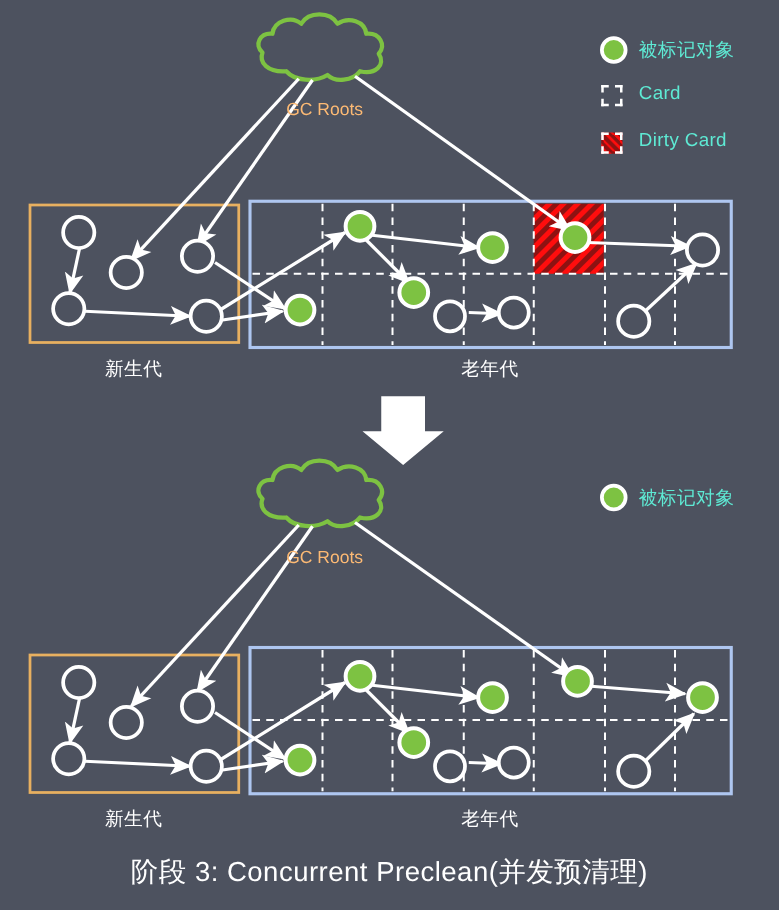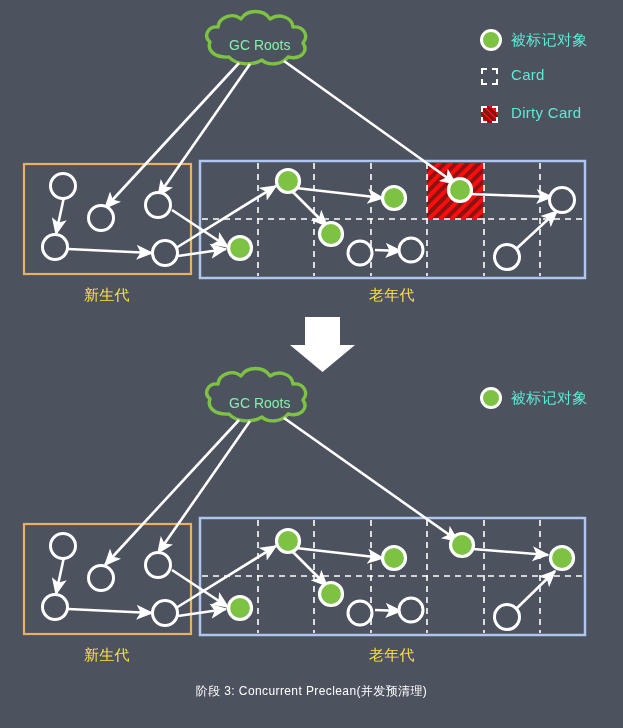--- a/index.html
+++ b/index.html
@@ -12,35 +12,36 @@
   }
   #stage{position:absolute;left:0;top:0;width:623px;height:728px;}
   svg#canvas{position:absolute;left:0;top:0;width:623px;height:728px;}
   .lbl{
     position:absolute;
     color:#f2f4f7;
     font-size:15px;
     white-space:nowrap;
     letter-spacing:.3px;
   }
-  .gen-label{font-size:15px;color:#fde047;}
+  .gen-label{font-size:15px;color:#ffffff;}
   .legend-text{font-size:15px;color:#5eead4;}
   .caption{
     position:absolute;
     left:0;width:623px;
     text-align:center;
     color:#ffffff;
-    font-size:12px;
+    font-size:22px;
     letter-spacing:.4px;
   }
   .cloud-text{
     position:absolute;
-    color:#86efac;
+    color:#fdba74;
     font-size:14px;
     white-space:nowrap;
+    margin-top:42px;
   }
   .legend-swatch{position:absolute;}
   .sw-card{
     width:17px;height:17px;
     border:2px dashed #ffffff;
     box-sizing:border-box;
     background:transparent;
   }
   .sw-dirty{
     width:17px;height:17px;

